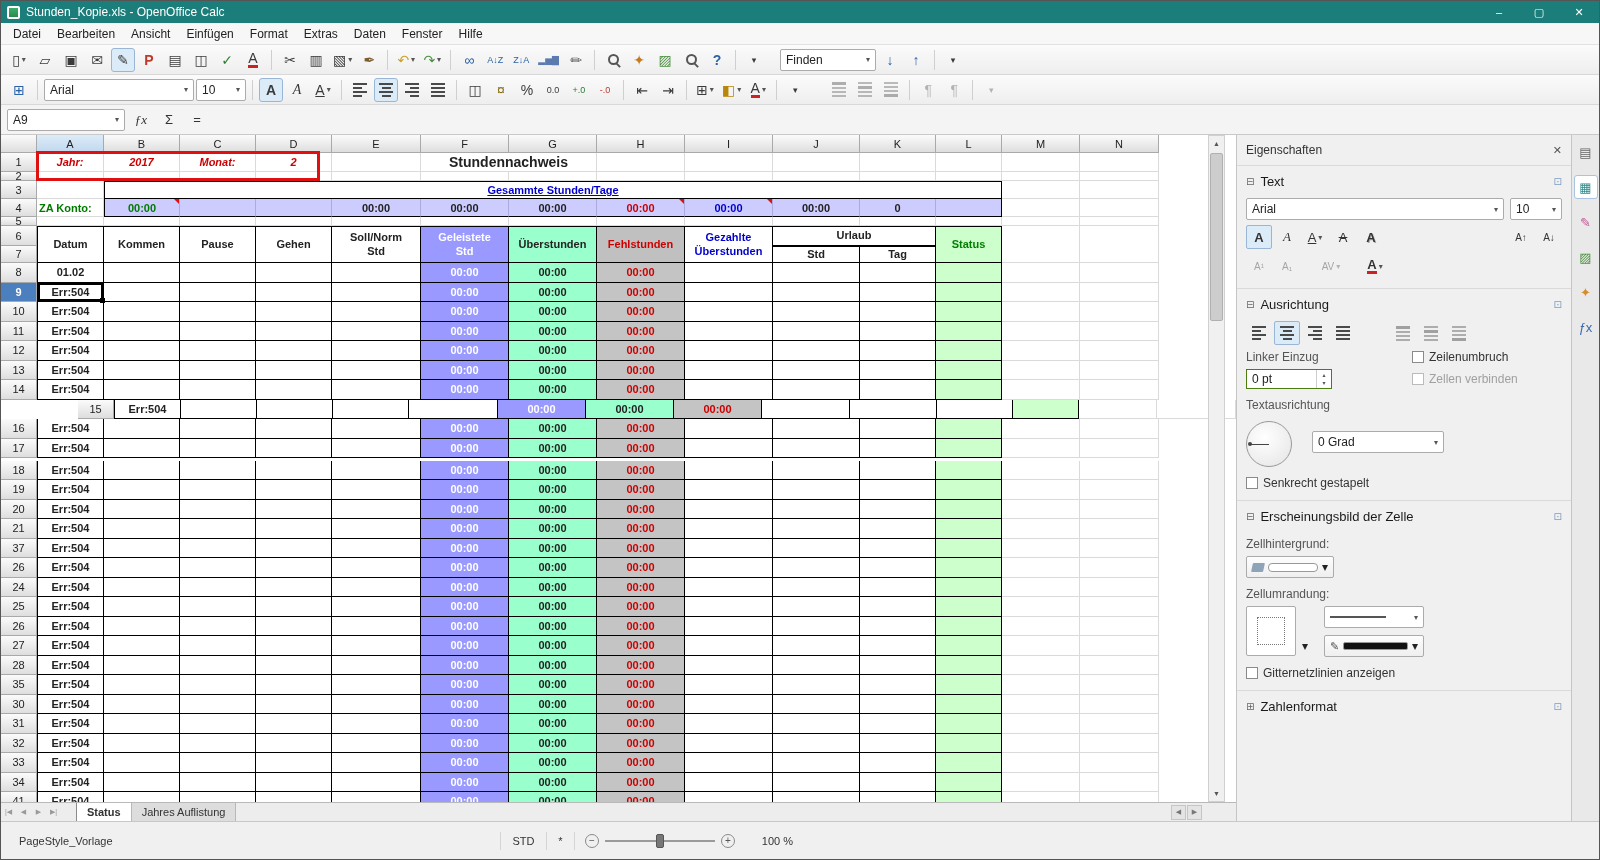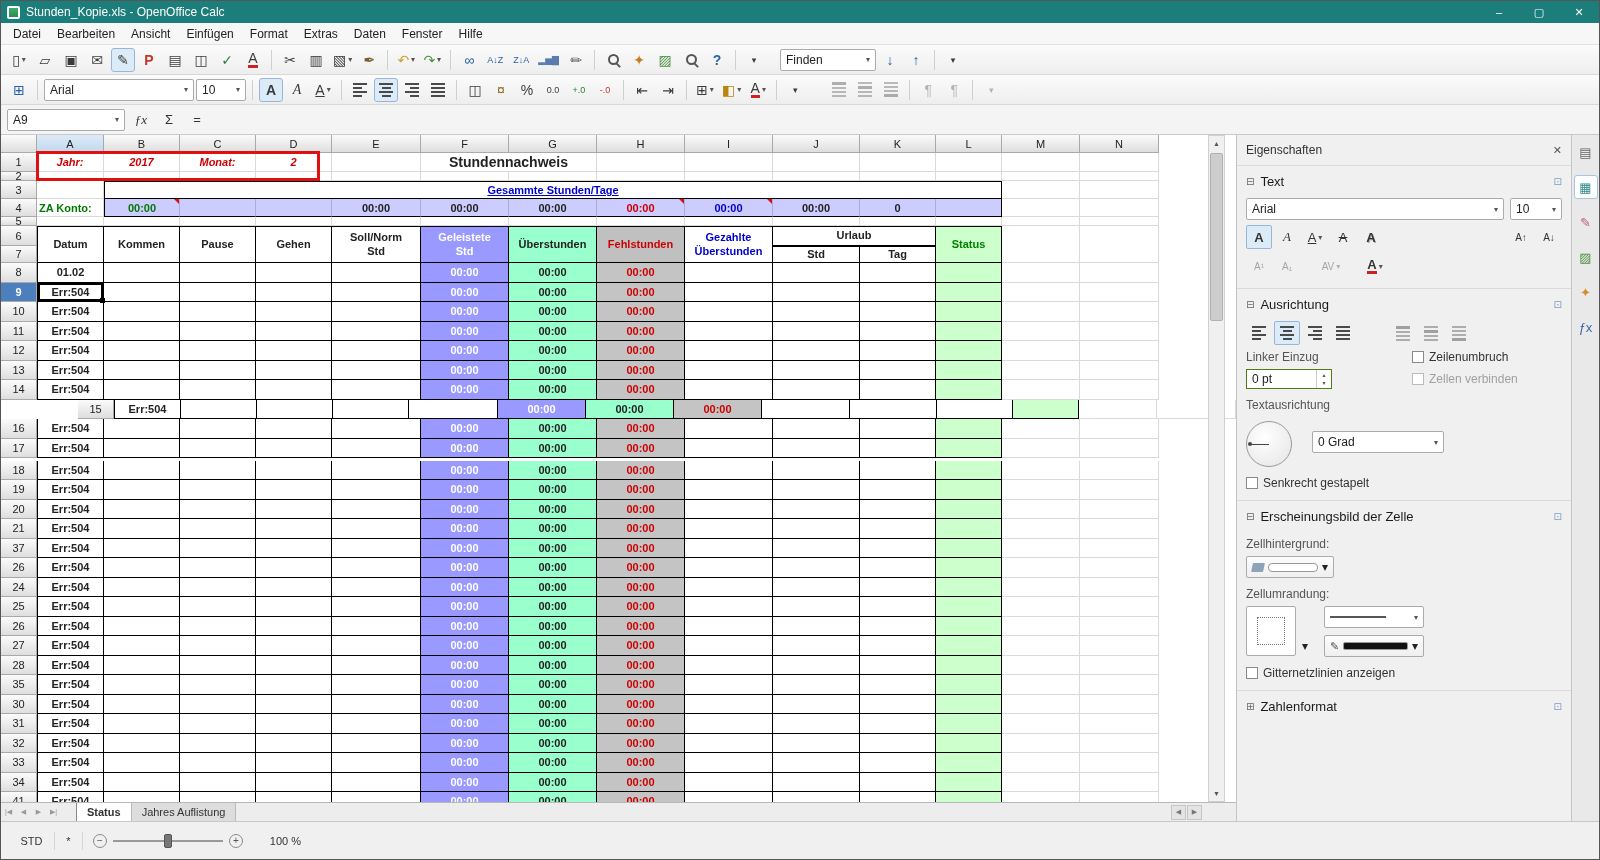--- a/index.html
+++ b/index.html
@@ -1285,20 +1285,23 @@
         <div class="deck-btn" style="color: rgb(102, 102, 102);">▤</div>
         <div class="deck-btn active" style="color: rgb(46, 139, 139);">▦</div>
         <div class="deck-btn" style="color: rgb(194, 87, 143);">✎</div>
         <div class="deck-btn" style="color: rgb(74, 143, 63);">▨</div>
         <div class="deck-btn" style="color: rgb(217, 139, 43);">✦</div>
         <div class="deck-btn" style="color: rgb(58, 106, 176);">ƒx</div>
       </div>
   </div>
 
   <div class="statusbar">
+    <div class="sseg" style="width:492px">
+        <span>PageStyle_Vorlage</span>
+      </div>
     <div class="sseg" style="width:46px;justify-content:center">
         <span>STD</span>
       </div>
     <div class="sseg" style="width:28px;justify-content:center">
         <span>*</span>
       </div>
     <div class="zoomarea">
       <span class="zbtn">−</span>
       <span class="ztrack">
         <span class="ztick"></span>

